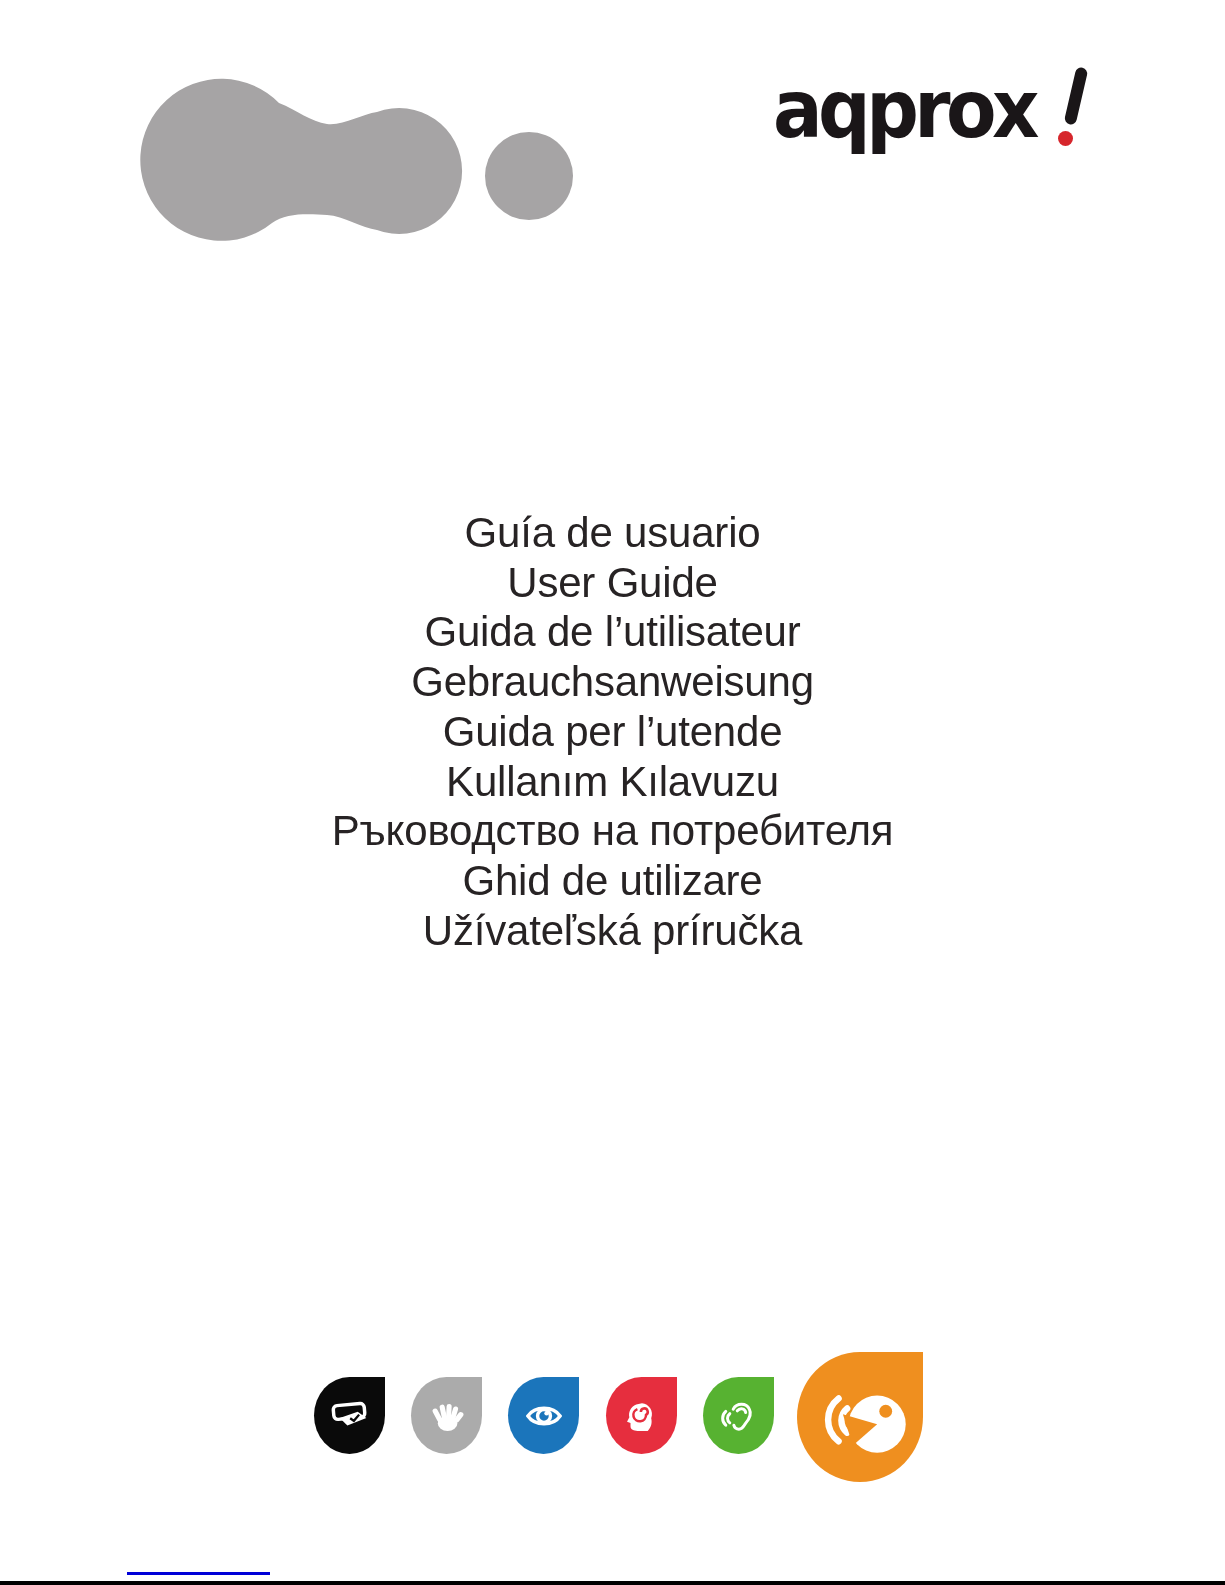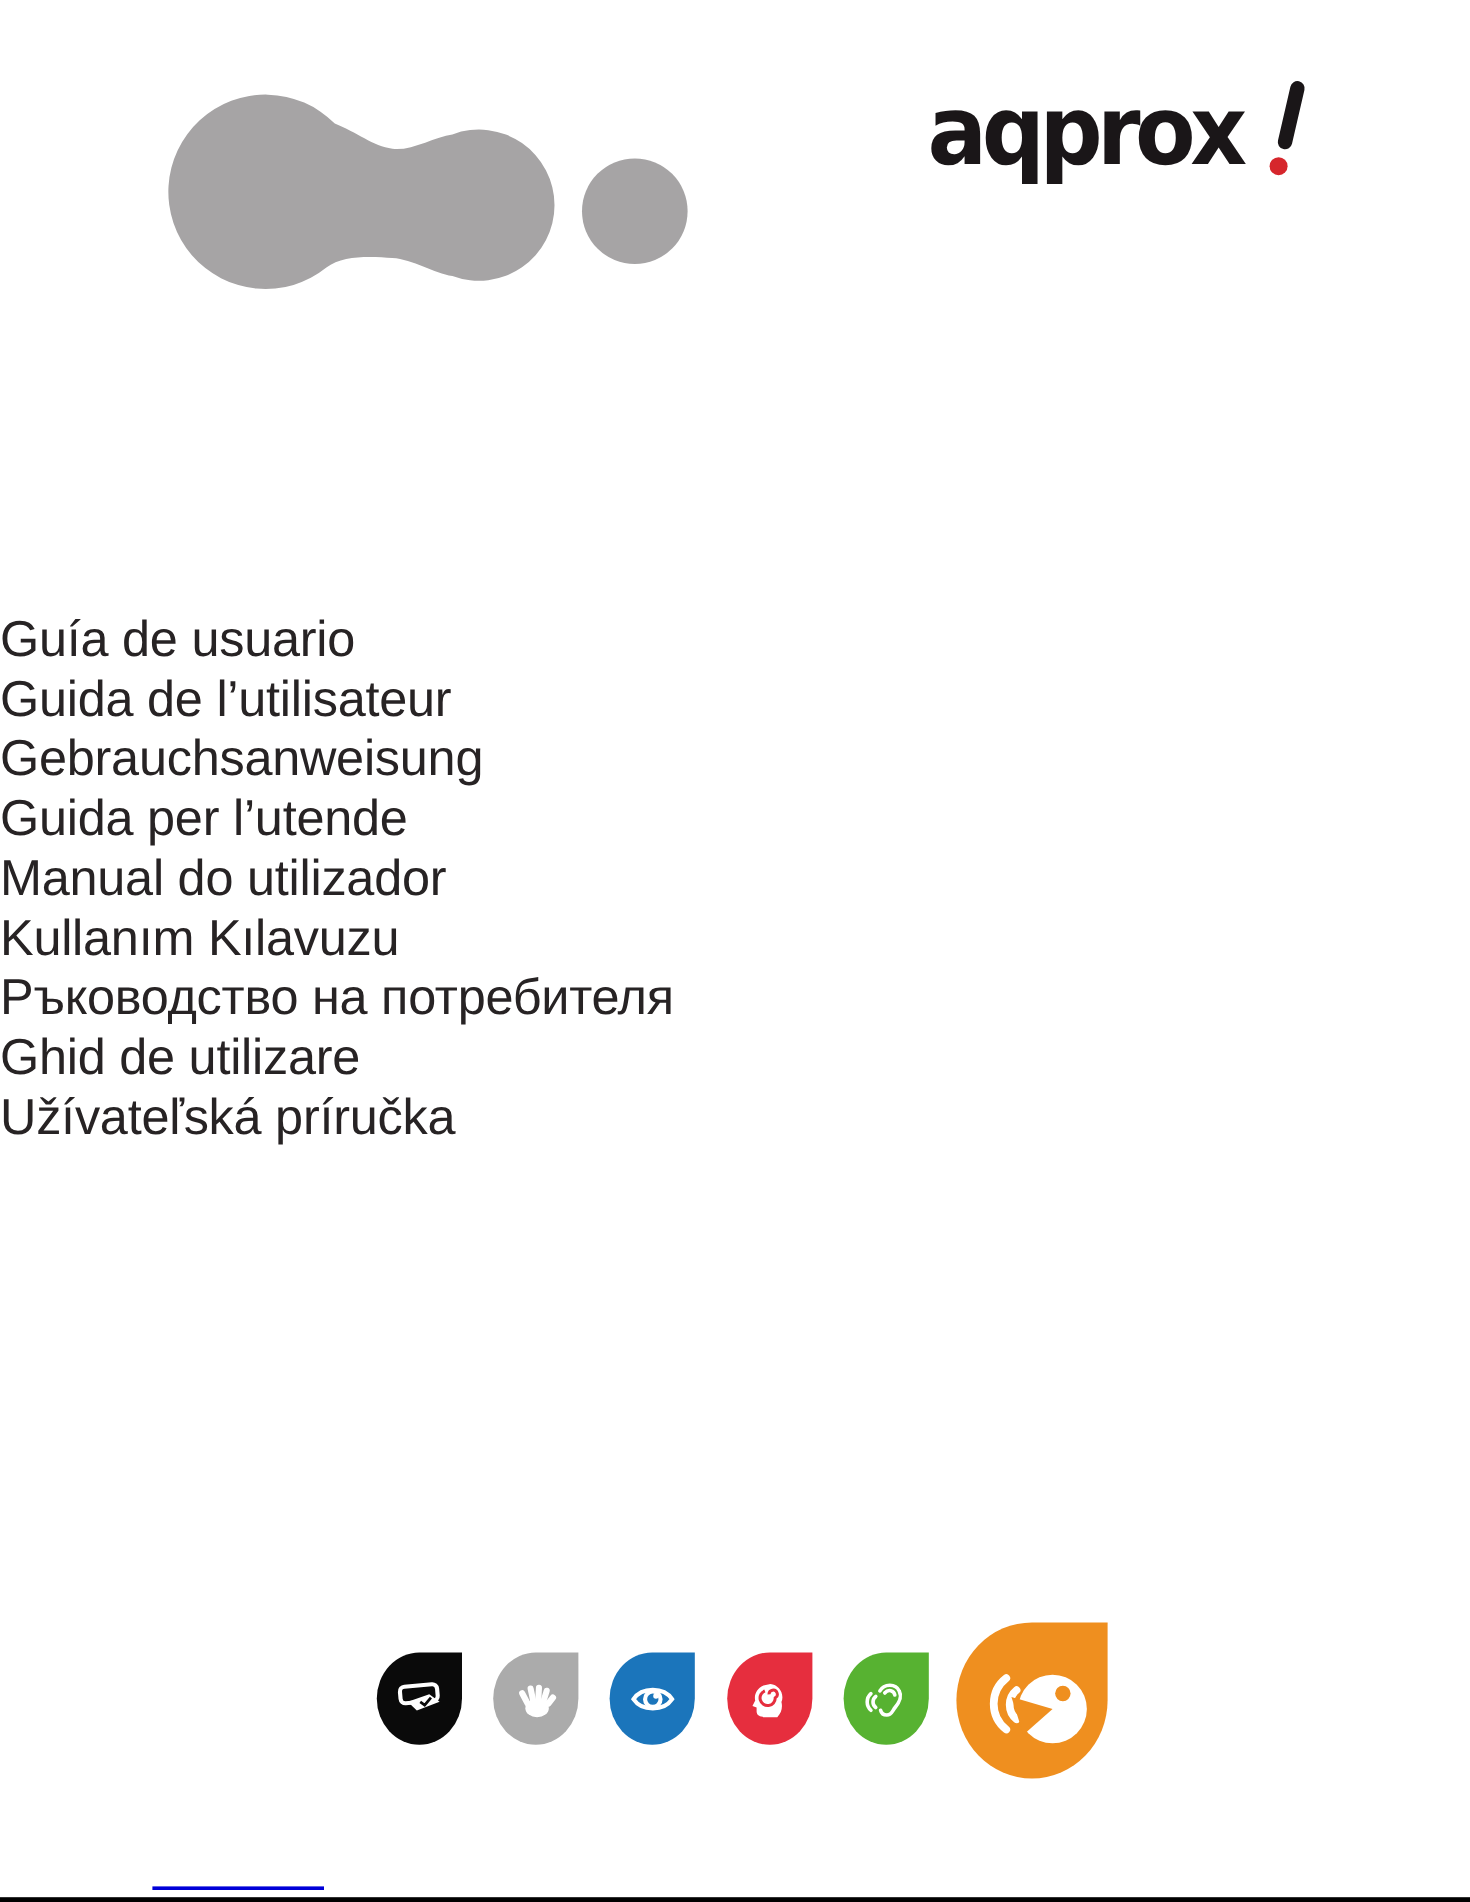--- a/index.html
+++ b/index.html
@@ -23,21 +23,21 @@
     background:#1a1618; border-radius:7px; transform:rotate(13deg);
   }
   .logo-excl-dot {
     position:absolute; left:1058px; top:131px; width:15px; height:15px;
     border-radius:50%;
   }
 
   
   .titles {
     position:absolute; left:0; top:508px; width:1225px;
-    font-size:42px; line-height:49.7px;
+    text-align:center; font-size:42px; line-height:49.7px;
     color:#272324; letter-spacing:-0.2px;
   }
 
   
   .drop {
     position:absolute;
     border-radius:50% 0 50% 50%;
     display:flex; align-items:center; justify-content:center;
   }
   .drop-small { width:71px; height:77px; top:1377px; }
@@ -65,24 +65,24 @@
 </svg>
 
 <div class="logo">
   <span class="logo-text">aqprox</span>
   <span class="logo-excl-bar"></span>
   <span class="logo-excl-dot" style="background-color: rgb(214, 38, 44);"></span>
 </div>
 
 <div class="titles">
   <div>Guía de usuario</div>
+  <div>User Guide</div>
   <div>Guida de l’utilisateur</div>
   <div>Gebrauchsanweisung</div>
   <div>Guida per l’utende</div>
-  <div>Manual do utilizador</div>
   <div>Kullanım Kılavuzu</div>
   <div>Ръководство на потребителя</div>
   <div>Ghid de utilizare</div>
   <div>Užívateľská príručka</div>
 </div>
 
 <div class="drop drop-small" style="left: 314px; background-color: rgb(10, 10, 10);">
   <svg viewBox="0 0 40 40" xmlns="http://www.w3.org/2000/svg">
     <g transform="rotate(-5 20 20)">
       <rect x="6" y="10" width="27" height="12" rx="3.5" fill="none" stroke="#ffffff" stroke-width="3" stroke-linejoin="round"></rect>

